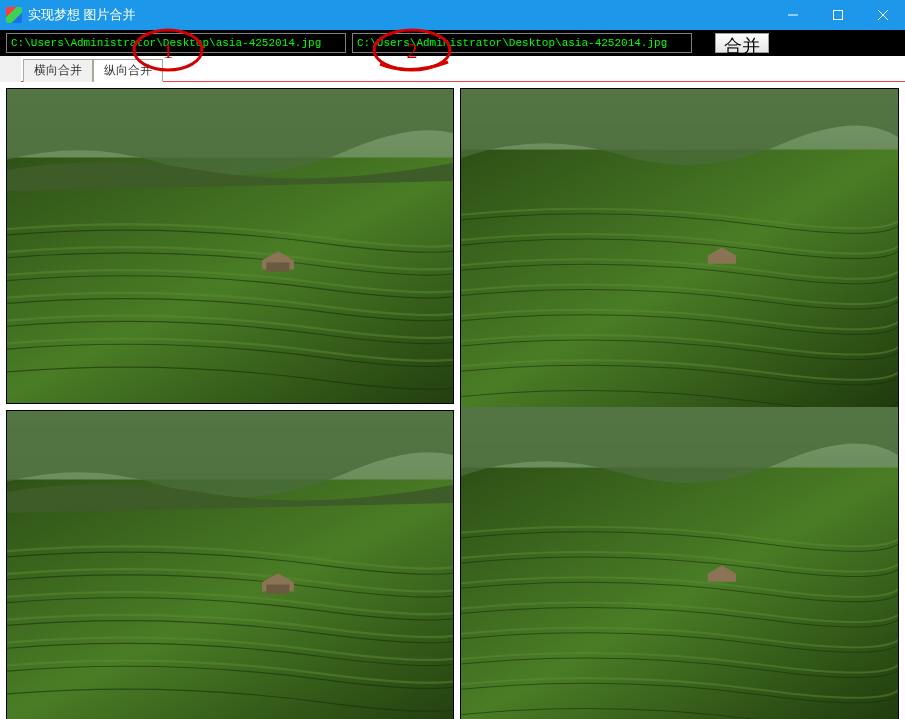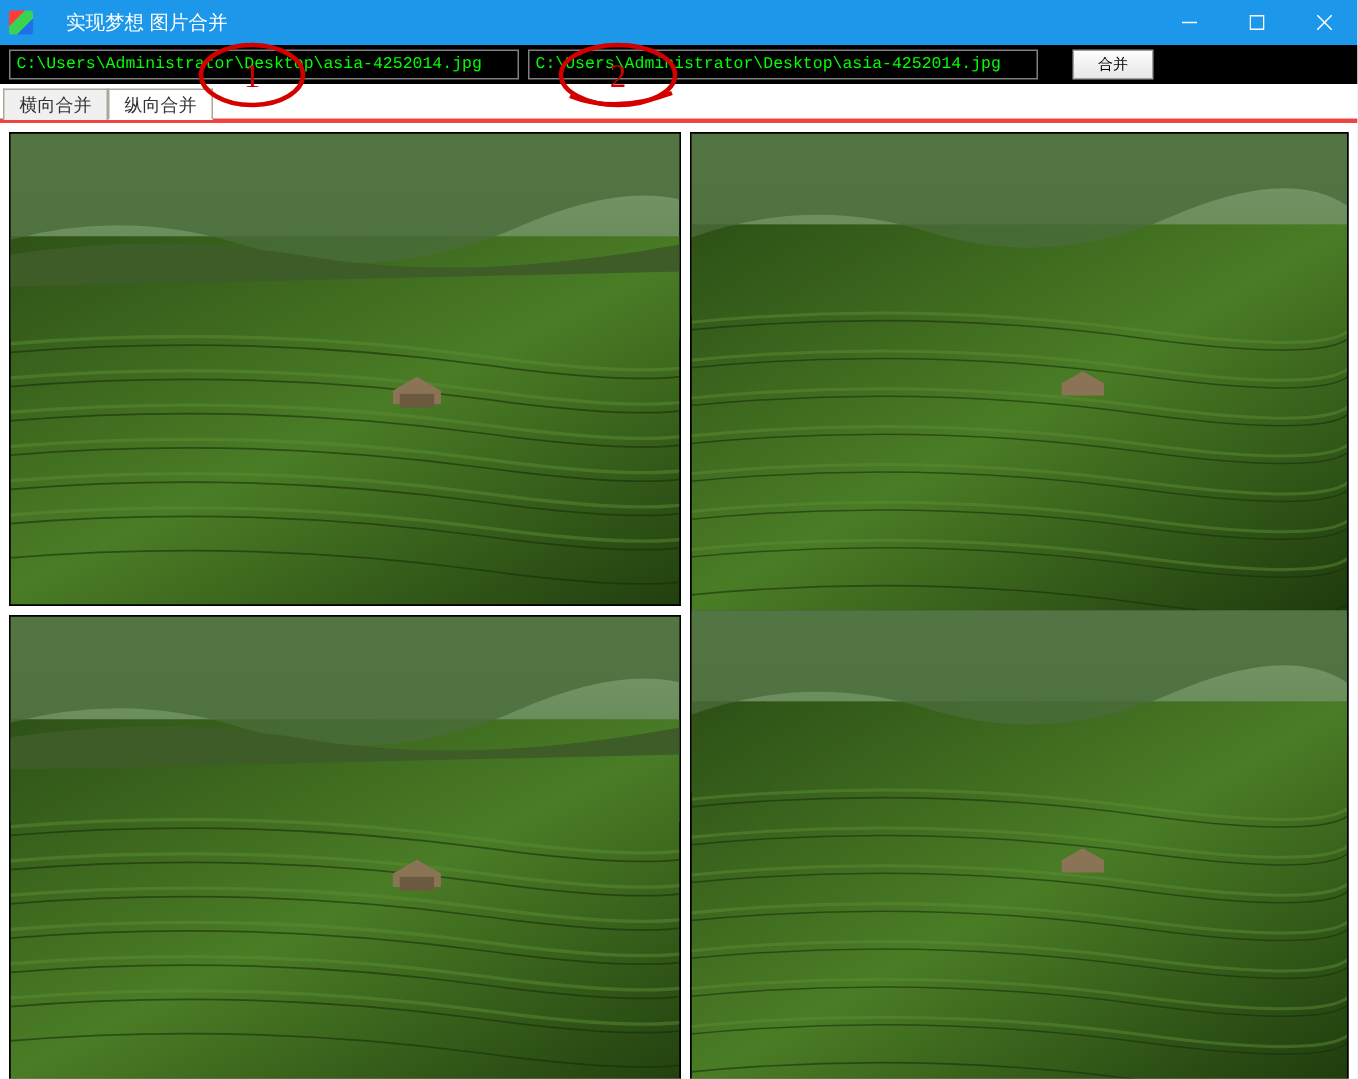--- a/index.html
+++ b/index.html
@@ -27,21 +27,21 @@
       padding-left: 6px;
     }
     .titlebar-icon {
       width: 16px;
       height: 16px;
       margin-right: 6px;
       display: inline-block;
       background: linear-gradient(135deg, #ff3d3d 0 33%, #39d353 33% 66%, #1f6feb 66% 100%);
       border-radius: 2px;
     }
-    .titlebar-title { flex: 0 0 auto; margin-left: 16px; }
+    .titlebar-title { flex: 0 0 auto; }
     .titlebar-spacer { flex: 1; }
     .titlebar-btn {
       width: 45px;
       height: 30px;
       display: flex;
       align-items: center;
       justify-content: center;
       color: #fff;
     }
     .titlebar-btn svg { stroke: #fff; stroke-width: 1; fill: none; }
@@ -65,33 +65,34 @@
       padding: 0 4px;
       line-height: 18px;
       overflow: hidden;
       white-space: nowrap;
     }
     .merge-btn {
       width: 54px;
       height: 20px;
       background: linear-gradient(#fdfdfd, #e6e6e6);
       border: 1px solid #a0a0a0;
-      font-size: 10px;
+      font-size: 18px;
       cursor: pointer;
       margin-left: auto;
       margin-right: 130px;
     }
 
     .tabbar {
       height: 26px;
       background: #fff;
-      border-bottom: 3px solid #ef4444;
+      border-bottom: 1px solid #ef4444;
       display: flex;
       padding-left: 2px;
       padding-top: 2px;
+      margin-left: 21px;
     }
     .tab {
       padding: 2px 10px;
       border: 1px solid #aca899;
       background: #f0f0f0;
       font-size: 12px;
       color: #333;
       cursor: pointer;
       margin-right: 0;
       border-bottom: none;

